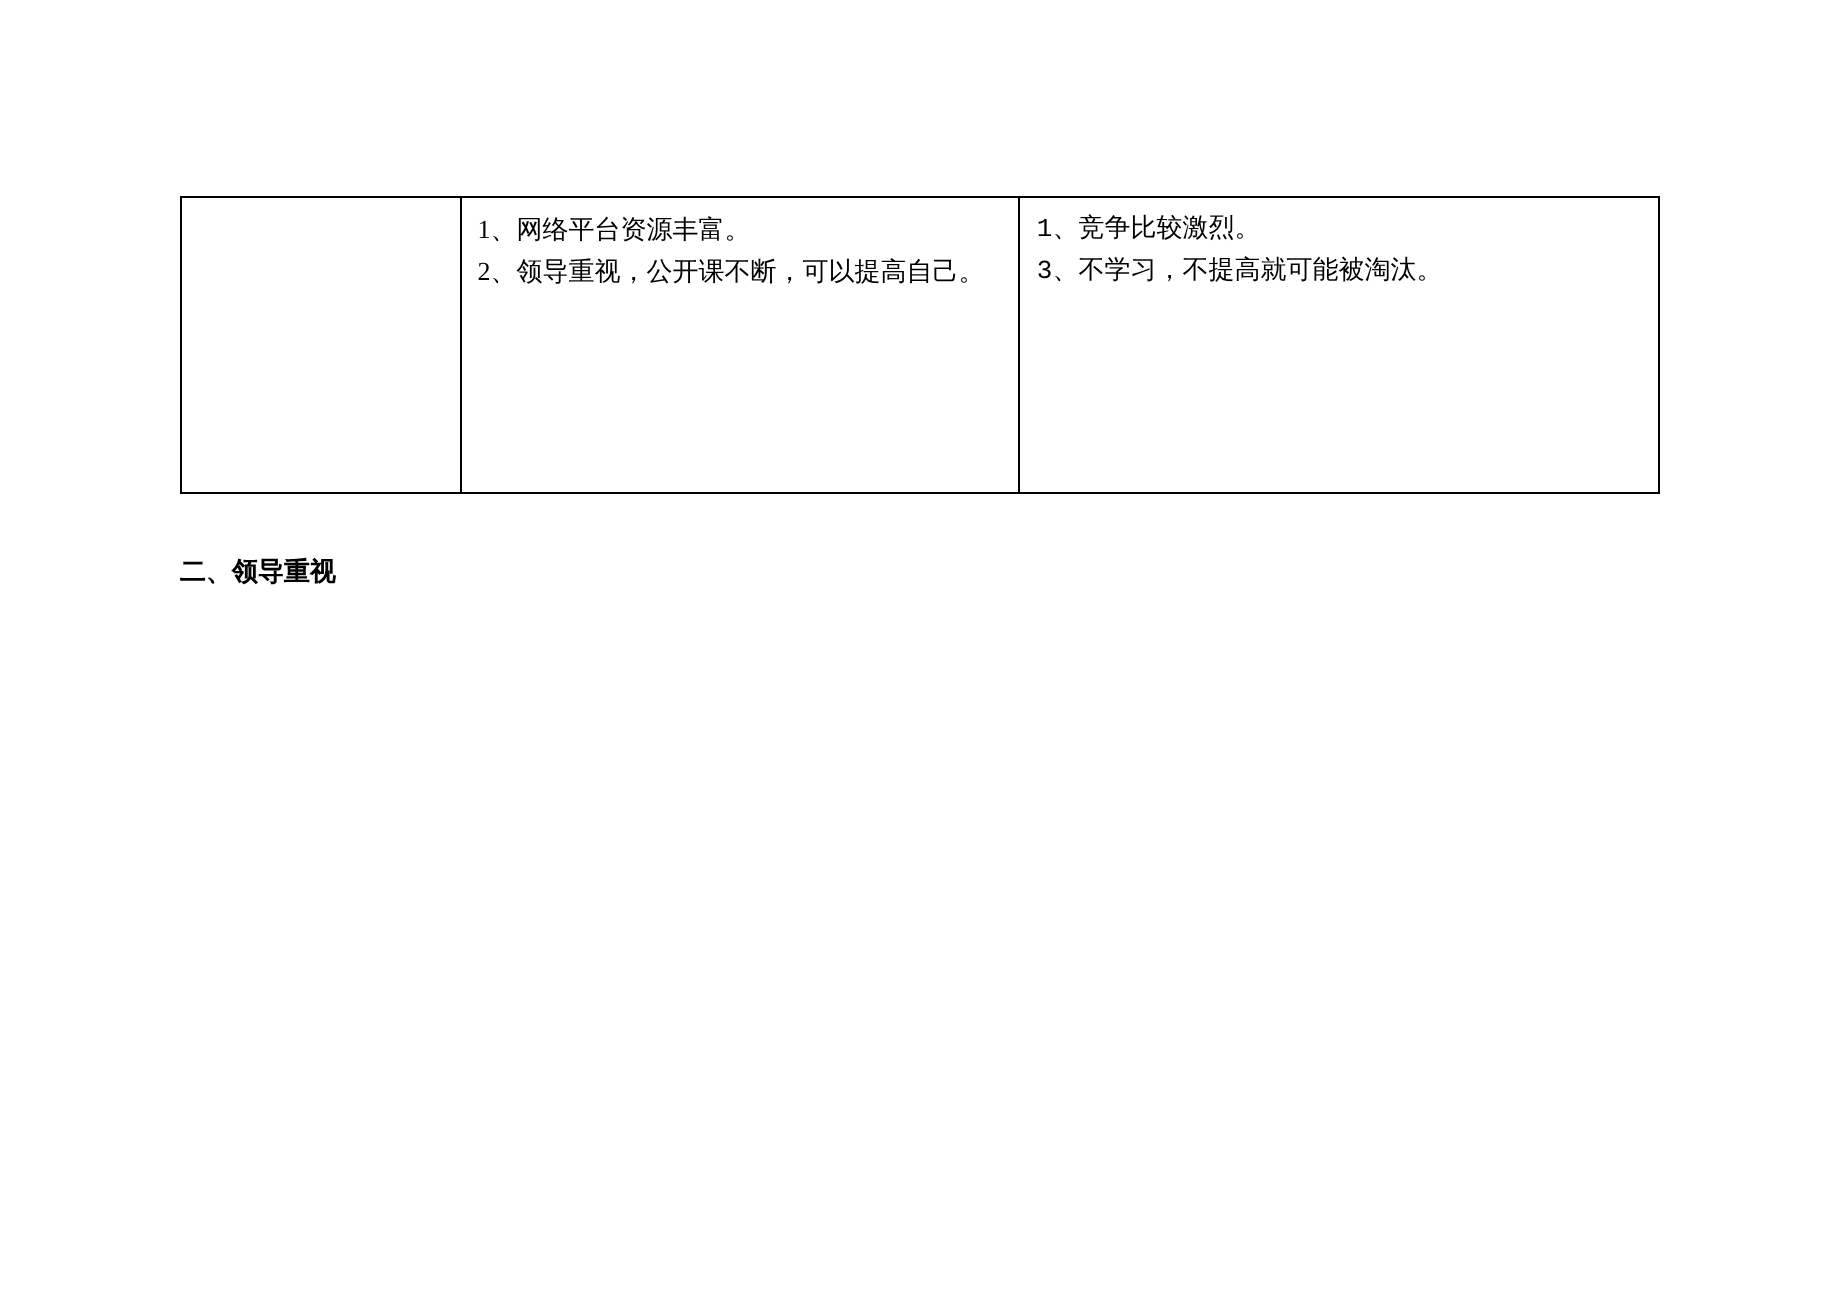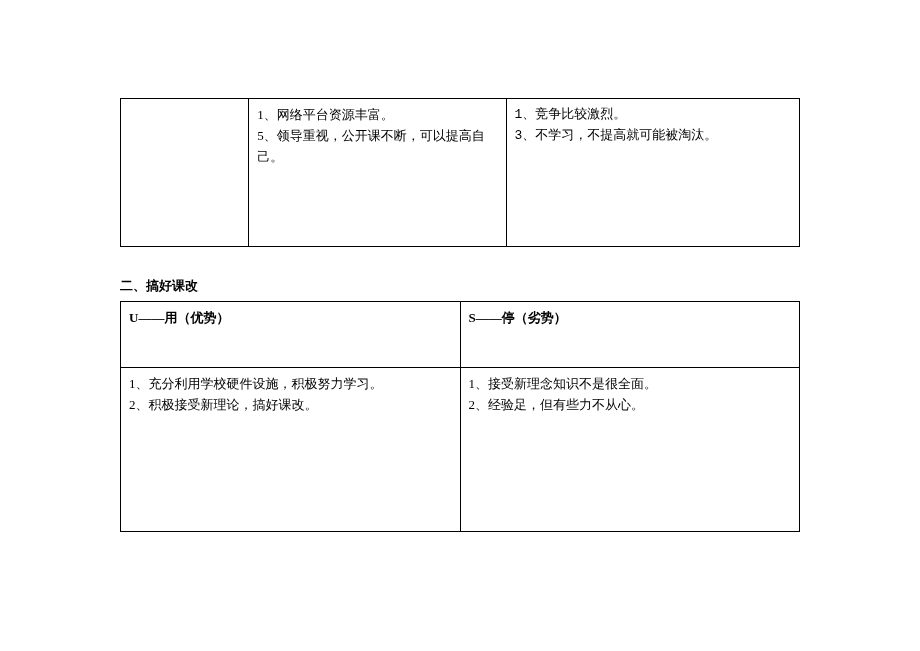--- a/index.html
+++ b/index.html
@@ -10,21 +10,21 @@
     body {
       background: #ffffff;
       font-family: "SimSun", "宋体", serif;
       font-size: 13px;
       color: #000;
       width: 920px;
       height: 651px;
       padding: 0;
     }
     .page {
-      padding: 0 120px;
+      padding: 0 90px;
     }
     table {
       border-collapse: collapse;
       width: 100%;
     }
     td {
       border: 1px solid #000;
       vertical-align: top;
       padding: 6px 8px;
       line-height: 1.6;
@@ -71,48 +71,26 @@
 <body>
 
 <div class="page">
 
   <table class="table1">
     <tbody>
         <tr>
       <td class="col1"></td>
       <td class="col2">
         <div>1、网络平台资源丰富。</div>
-        <div>5、领导重视，公开课不断，可以提高自己。</div>
+        <div>2、领导重视，公开课不断，可以提高自己。</div>
       </td>
       <td class="col3">
         <div>1、竞争比较激烈。</div>
         <div>3、不学习，不提高就可能被淘汰。</div>
       </td>
     </tr>
   </tbody>
     </table>
 
-  <div class="section-title">二、搞好课改</div>
+  <div class="section-title">二、领导重视</div>
 
-  <table class="table2">
-    <tbody>
-        <tr>
-      <td class="header-left">
-        <span class="hdr-label">U——用（优势）</span>
-      </td>
-      <td class="header-right">
-        <span class="hdr-label">S——停（劣势）</span>
-      </td>
-    </tr>
-    <tr>
-      <td class="body-left">
-        <div>1、充分利用学校硬件设施，积极努力学习。</div>
-        <div>2、积极接受新理论，搞好课改。</div>
-      </td>
-      <td class="body-right">
-        <div>1、接受新理念知识不是很全面。</div>
-        <div>2、经验足，但有些力不从心。</div>
-      </td>
-    </tr>
-  </tbody>
-    </table>
 
 </div>
 
 </body></html>

